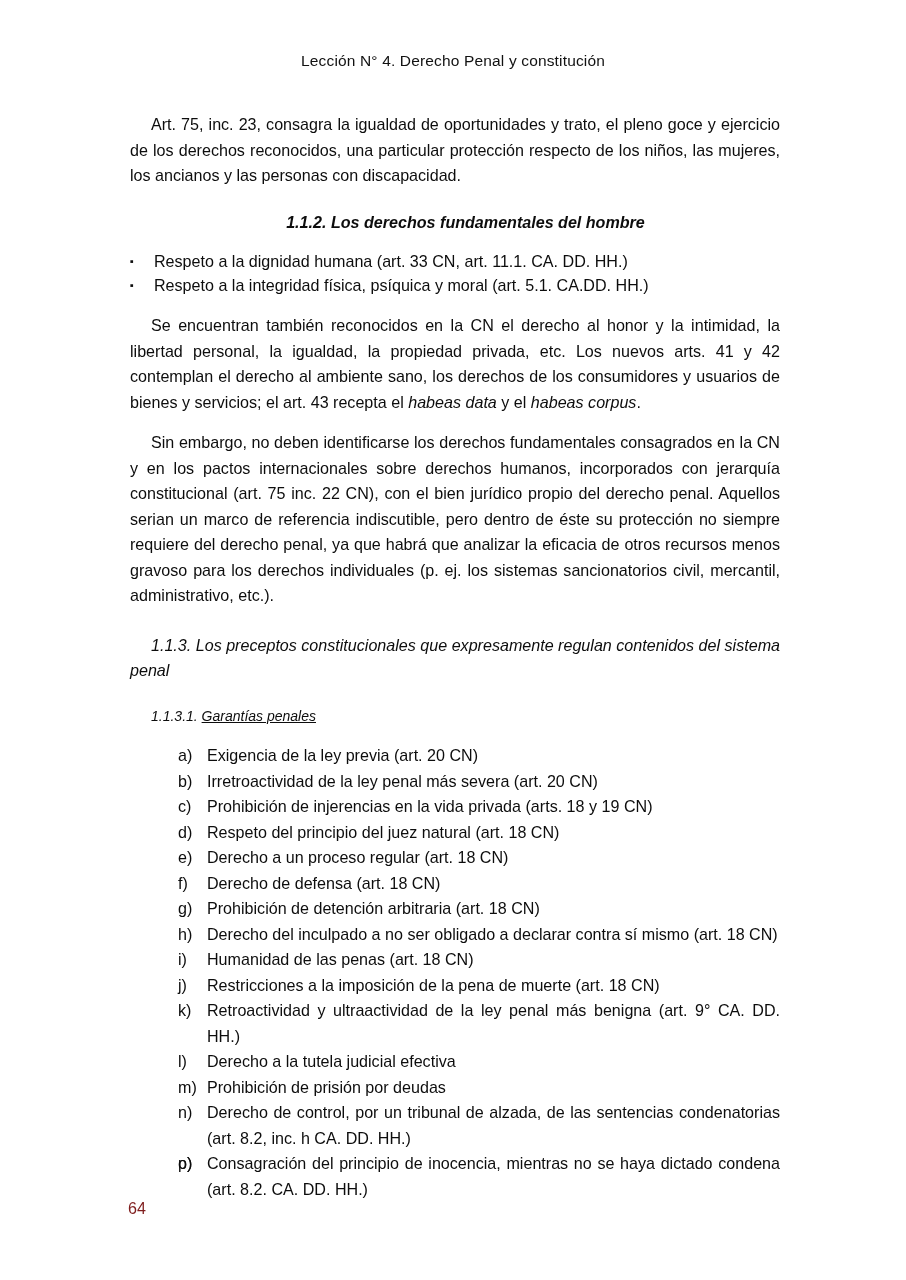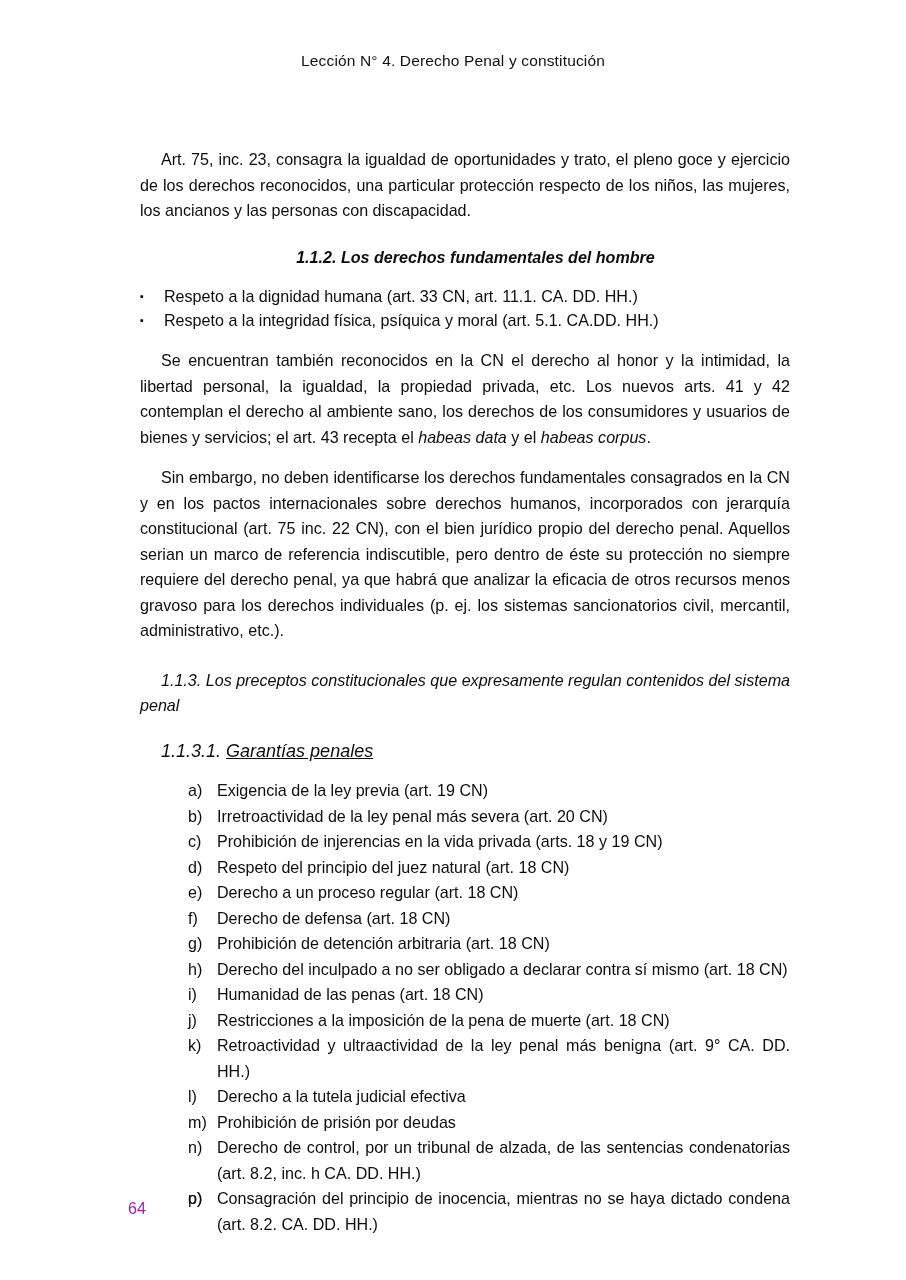--- a/index.html
+++ b/index.html
@@ -32,23 +32,22 @@
     text-align: center;
     font-size: 15.5px;
     line-height: 1.2;
     letter-spacing: 0.01em;
     color: #111111;
   }
   
   .content {
     position: absolute;
     top: 112px;
-    left: 140px;
+    left: 130px;
     width: 650px;
-    margin-top: 35px;
   }
   p.body-par {
     margin: 0 0 15px 0;
     font-size: 16.1px;
     line-height: 25.5px;
     text-align: justify;
     text-indent: 21px;
     hyphens: none;
   }
   p.body-par:last-child { margin-bottom: 0; }
@@ -67,21 +66,21 @@
     margin: 24px 0 16px 0;
     font-size: 16.1px;
     line-height: 25.5px;
     font-weight: normal;
     font-style: italic;
     text-align: justify;
     text-indent: 21px;
   }
   .h-4 {
     margin: 20px 0 14px 0;
-    font-size: 18px;
+    font-size: 14px;
     line-height: 25.5px;
     font-style: italic;
     padding-left: 21px;
   }
   .h-4 .underlined { text-decoration: underline; }
 
   
   ul.sq-list {
     margin: 0 0 16px 0;
     padding: 0;
@@ -127,21 +126,21 @@
   }
   ol.alpha-list li .alpha-text { display: block; }
 
   
   .page-number {
     position: absolute;
     left: 128px;
     bottom: 62px;
     font-size: 16.1px;
     line-height: 20px;
-    color: #a21caf;
+    color: #7f1d1d;
     text-align: center;
   }
   em.it { font-style: italic; }
 </style>
 </head>
 <body>
 
 <div class="page">
 
   <div class="running-header">Lección N° 4. Derecho Penal y constitución</div>
@@ -168,21 +167,21 @@
 
     <p class="body-par">Sin embargo, no deben identificarse los derechos fundamentales consagrados en la CN y en los pactos internacionales sobre derechos humanos, incorporados con jerarquía constitucional (art. 75 inc. 22 CN), con el bien jurídico propio del derecho penal. Aquellos serian un marco de referencia indiscutible, pero dentro de éste su protección no siempre requiere del derecho penal, ya que habrá que analizar la eficacia de otros recursos menos gravoso para los derechos individuales (p. ej. los sistemas sancionatorios civil, mercantil, administrativo, etc.).</p>
 
     <div class="h-3">1.1.3. Los preceptos constitucionales que expresamente regulan contenidos del sistema penal</div>
 
     <div class="h-4"><span>1.1.3.1. </span><span class="underlined">Garantías penales</span></div>
 
     <ol class="alpha-list">
       <li>
         <span class="alpha-marker">a)</span>
-        <span class="alpha-text">Exigencia de la ley previa (art. 19 CN)</span>
+        <span class="alpha-text">Exigencia de la ley previa (art. 20 CN)</span>
       </li>
       <li>
         <span class="alpha-marker">b)</span>
         <span class="alpha-text">Irretroactividad de la ley penal más severa (art. 20 CN)</span>
       </li>
       <li>
         <span class="alpha-marker">c)</span>
         <span class="alpha-text">Prohibición de injerencias en la vida privada (arts. 18 y 19 CN)</span>
       </li>
       <li>

